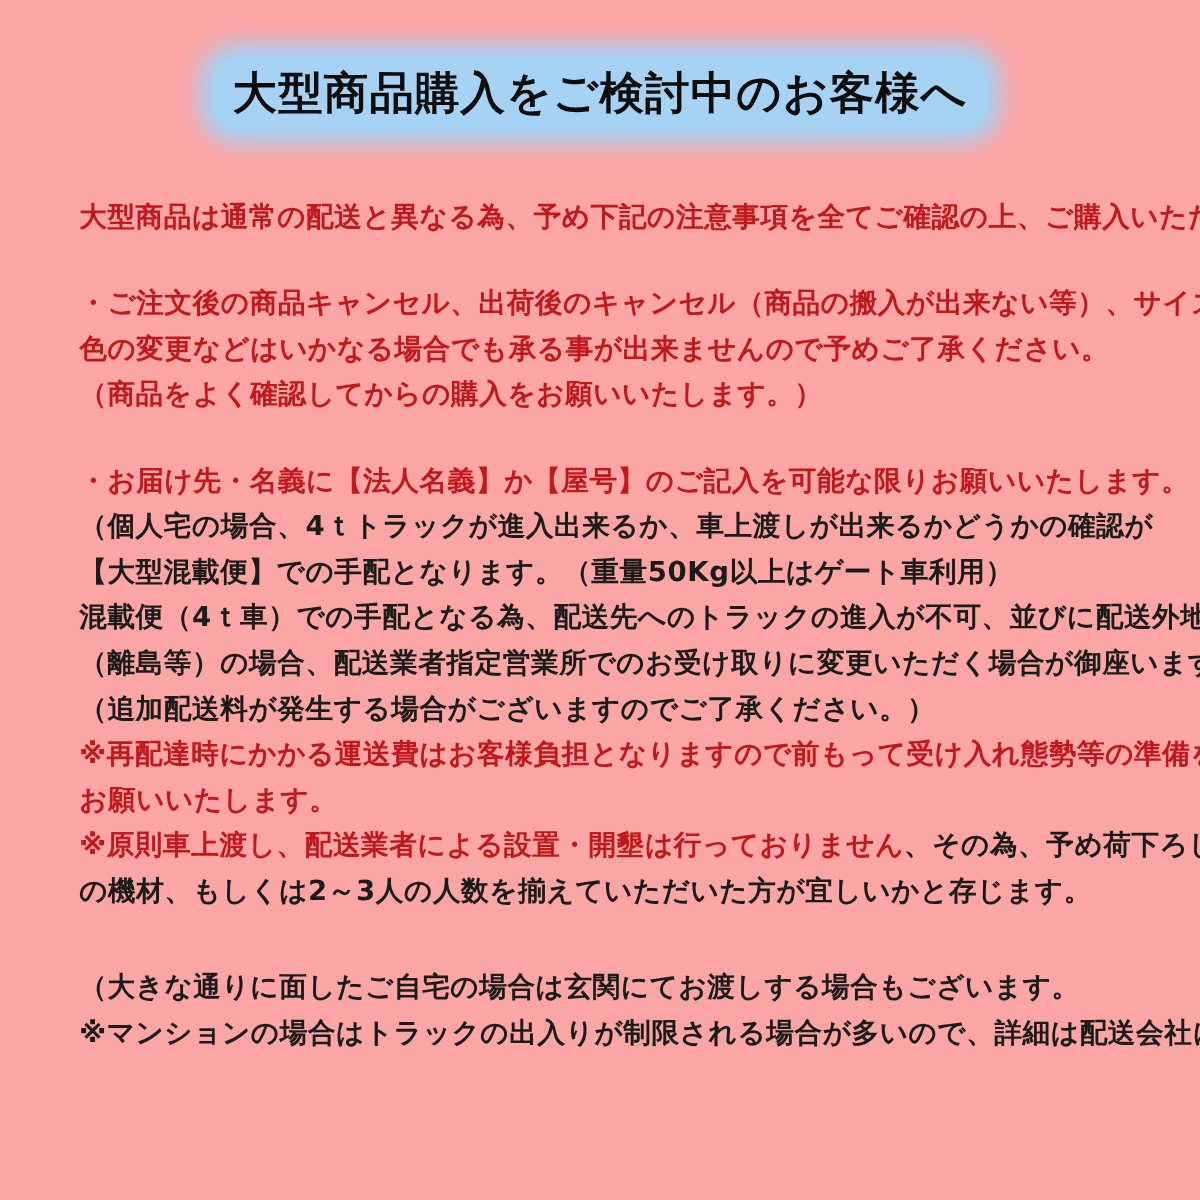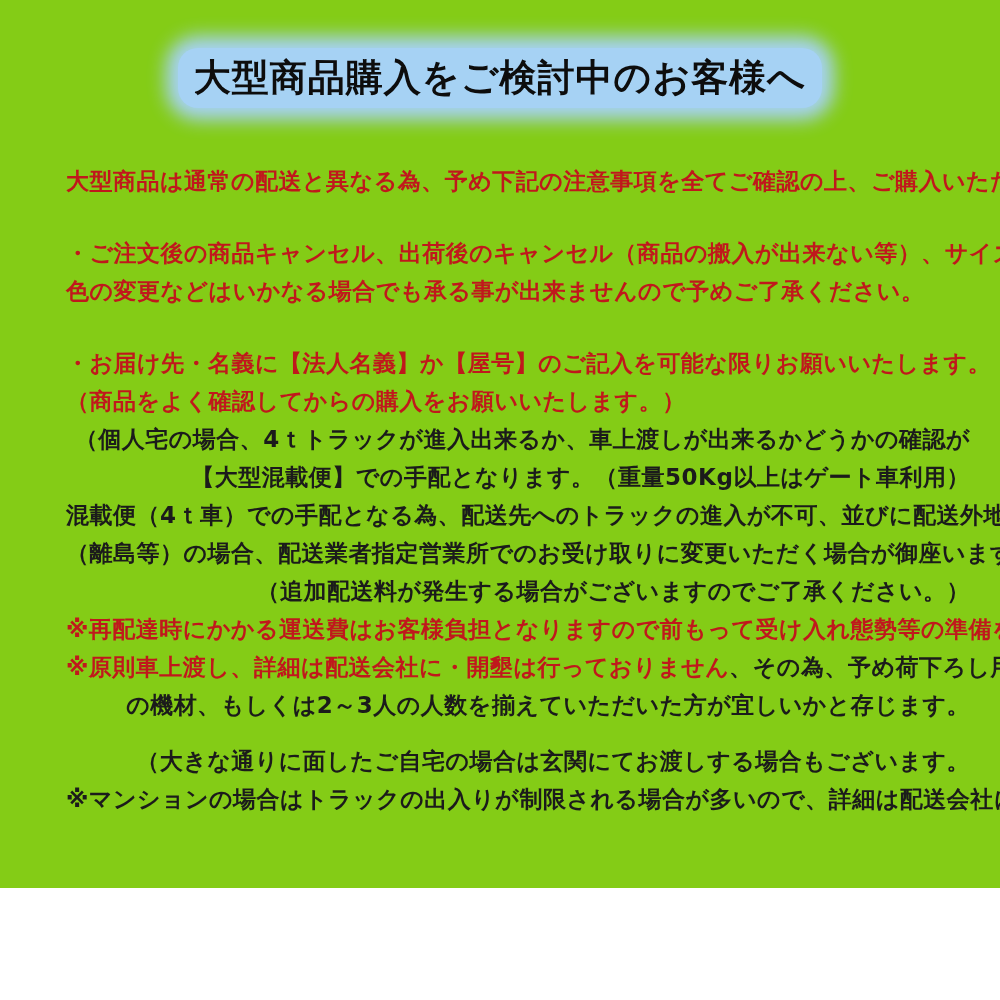--- a/index.html
+++ b/index.html
@@ -10,22 +10,22 @@
   html,body{
     margin:0;
     padding:0;
     background:#ffffff;
     width:1000px;
     height:1000px;
     overflow:hidden;
   }
   .page{
     width:1000px;
-    height:888px;
-    background:#84cc16;
+    height:1000px;
+    background:#fca5a5;
     font-family:"DejaVu Sans","Liberation Sans",sans-serif;
     font-weight:700;
     box-sizing:border-box;
     padding-top:48px;
   }
   .title-wrap{
     text-align:center;
     margin-bottom:54px;
   }
   .title-hl{
@@ -43,53 +43,54 @@
     padding-left:66px;
     padding-right:30px;
   }
   .line{
     font-size:23px;
     line-height:38px;
     white-space:nowrap;
     letter-spacing:0.5px;
   }
   .red{color:var(--red);}
-  .black{color:var(--black);text-align:right;}
+  .black{color:var(--black);}
   .gap-lg{margin-top:34px;}
-  .gap-md{margin-top:18px;}
+  .gap-md{margin-top:42px;}
 </style>
 </head>
 <body>
 
 <div class="page">
 
   <div class="title-wrap">
     <span class="title-hl">大型商品購入をご検討中のお客様へ</span>
   </div>
 
   <div class="body">
 
     <div class="line red">大型商品は通常の配送と異なる為、予め下記の注意事項を全てご確認の上、ご購入いただき</div>
 
     <div class="line red gap-lg">・ご注文後の商品キャンセル、出荷後のキャンセル（商品の搬入が出来ない等）、サイズ・</div>
     <div class="line red">色の変更などはいかなる場合でも承る事が出来ませんので予めご了承ください。</div>
+    <div class="line red">（商品をよく確認してからの購入をお願いいたします。）</div>
+
     <div class="line red gap-lg">・お届け先・名義に【法人名義】か【屋号】のご記入を可能な限りお願いいたします。</div>
-
-    <div class="line red">（商品をよく確認してからの購入をお願いいたします。）</div>
     <div class="line black">（個人宅の場合、4ｔトラックが進入出来るか、車上渡しが出来るかどうかの確認が</div>
 
     <div class="line black">【大型混載便】での手配となります。（重量50Kg以上はゲート車利用）</div>
     <div class="line black">混載便（4ｔ車）での手配となる為、配送先へのトラックの進入が不可、並びに配送外地域</div>
     <div class="line black">（離島等）の場合、配送業者指定営業所でのお受け取りに変更いただく場合が御座います。</div>
     <div class="line black">（追加配送料が発生する場合がございますのでご了承ください。）</div>
 
     <div class="line red">※再配達時にかかる運送費はお客様負担となりますので前もって受け入れ態勢等の準備を</div>
+    <div class="line red">お願いいたします。</div>
 
     <div class="line">
-      <span class="red">※原則車上渡し、詳細は配送会社に・開墾は行っておりません</span><span class="black">、その為、予め荷下ろし用</span>
+      <span class="red">※原則車上渡し、配送業者による設置・開墾は行っておりません</span><span class="black">、その為、予め荷下ろし用</span>
     </div>
     <div class="line black">の機材、もしくは2～3人の人数を揃えていただいた方が宜しいかと存じます。</div>
 
     <div class="line black gap-md">（大きな通りに面したご自宅の場合は玄関にてお渡しする場合もございます。</div>
     <div class="line black">※マンションの場合はトラックの出入りが制限される場合が多いので、詳細は配送会社に</div>
 
   </div>
 </div>
 
 </body></html>

